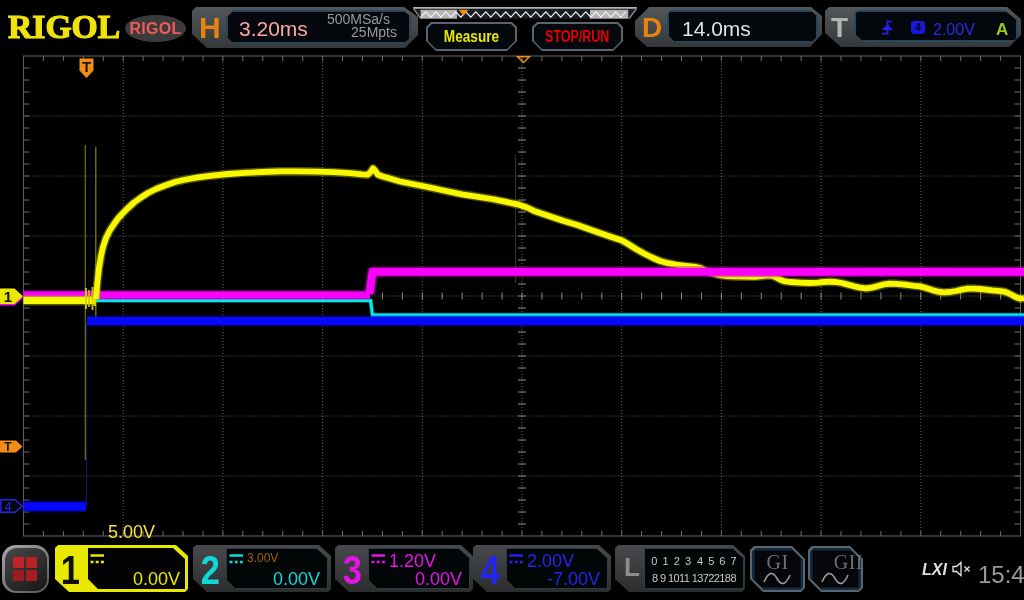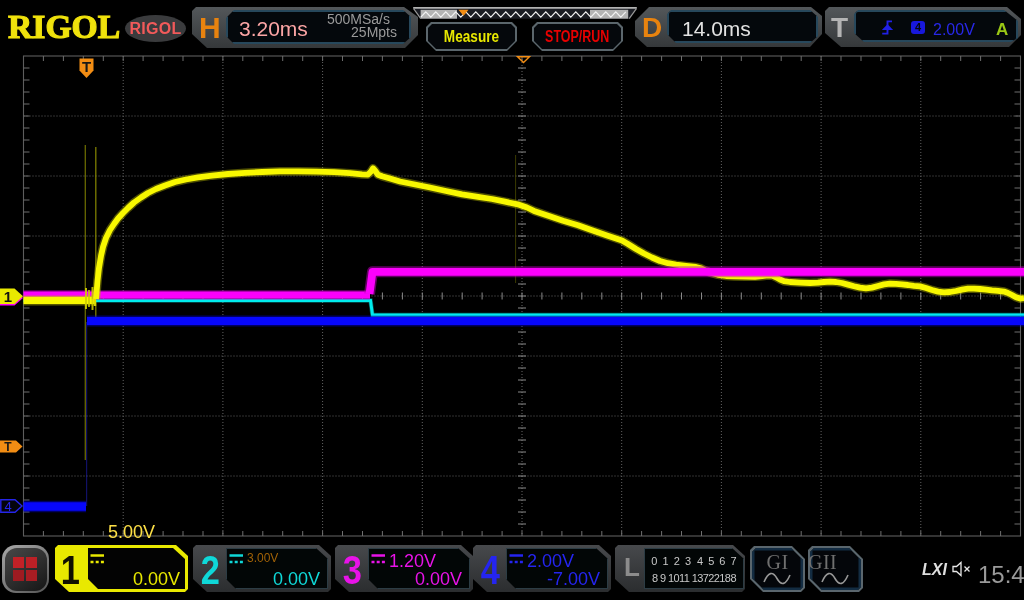--- a/index.html
+++ b/index.html
@@ -418,21 +418,21 @@
 <div class="abs" style="left:650px;top:572px;width:88px;text-align:center;color:#c8c8c8;font-size:11px;letter-spacing:-0.6px;white-space:nowrap">8 9 1011 13722188</div>
 
 <div class="abs" style="left:750px;top:546px;width:55px;height:46px;background:#5a666d;clip-path:polygon(4px 0,42px 0,55px 13px,55px 42px,51px 46px,13px 46px,0 33px,0 4px)"></div>
 <div class="abs" style="left:752px;top:548px;width:51px;height:42px;background:#04060a;box-shadow:inset 0 0 0 2.5px #132c42;clip-path:polygon(4px 0,39px 0,51px 12px,51px 39px,48px 42px,12px 42px,0 30px,0 4px)"></div>
 <div class="abs" style="left:750px;top:551px;width:55px;text-align:center;color:#6f6f6f;font-size:20px;letter-spacing:0.5px;font-family:'Liberation Serif',serif">GI</div>
 <svg class="abs" style="left:763px;top:571px" width="28" height="15" viewBox="0 0 28 15">
     <path d="M1,11 Q7.5,-4 14,7.5 Q20.5,19 27,4" fill="none" stroke="#989898" stroke-width="1.6"></path>
   </svg>
 <div class="abs" style="left:808px;top:546px;width:55px;height:46px;background:#5a666d;clip-path:polygon(4px 0,42px 0,55px 13px,55px 42px,51px 46px,13px 46px,0 33px,0 4px)"></div>
 <div class="abs" style="left:810px;top:548px;width:51px;height:42px;background:#04060a;box-shadow:inset 0 0 0 2.5px #132c42;clip-path:polygon(4px 0,39px 0,51px 12px,51px 39px,48px 42px,12px 42px,0 30px,0 4px)"></div>
-<div class="abs" style="left:808px;top:551px;width:55px;text-align:left;color:#6f6f6f;font-size:20px;letter-spacing:0.5px;font-family:'Liberation Serif',serif">GII</div>
+<div class="abs" style="left:808px;top:551px;width:55px;text-align:right;color:#6f6f6f;font-size:20px;letter-spacing:0.5px;font-family:'Liberation Serif',serif">GII</div>
 <svg class="abs" style="left:821px;top:571px" width="28" height="15" viewBox="0 0 28 15">
     <path d="M1,11 Q7.5,-4 14,7.5 Q20.5,19 27,4" fill="none" stroke="#989898" stroke-width="1.6"></path>
   </svg>
 
 <div class="abs" style="left:922px;top:561px;color:#dedede;font-weight:bold;font-style:italic;font-size:16px;letter-spacing:0px">LXI</div>
 <svg class="abs" style="left:952px;top:561px" width="20" height="16" viewBox="0 0 20 16">
     <path d="M1,5.5 H4.5 L9,1.5 V14.5 L4.5,10.5 H1 Z" fill="none" stroke="#e8e8e8" stroke-width="1.3"></path>
     <path d="M12.5,5.5 L17.5,10.5 M17.5,5.5 L12.5,10.5" stroke="#e8e8e8" stroke-width="1.3"></path>
   </svg>
 <div class="abs" style="left:978px;top:561px;color:#9a9a9a;font-size:24px">15:49</div>

